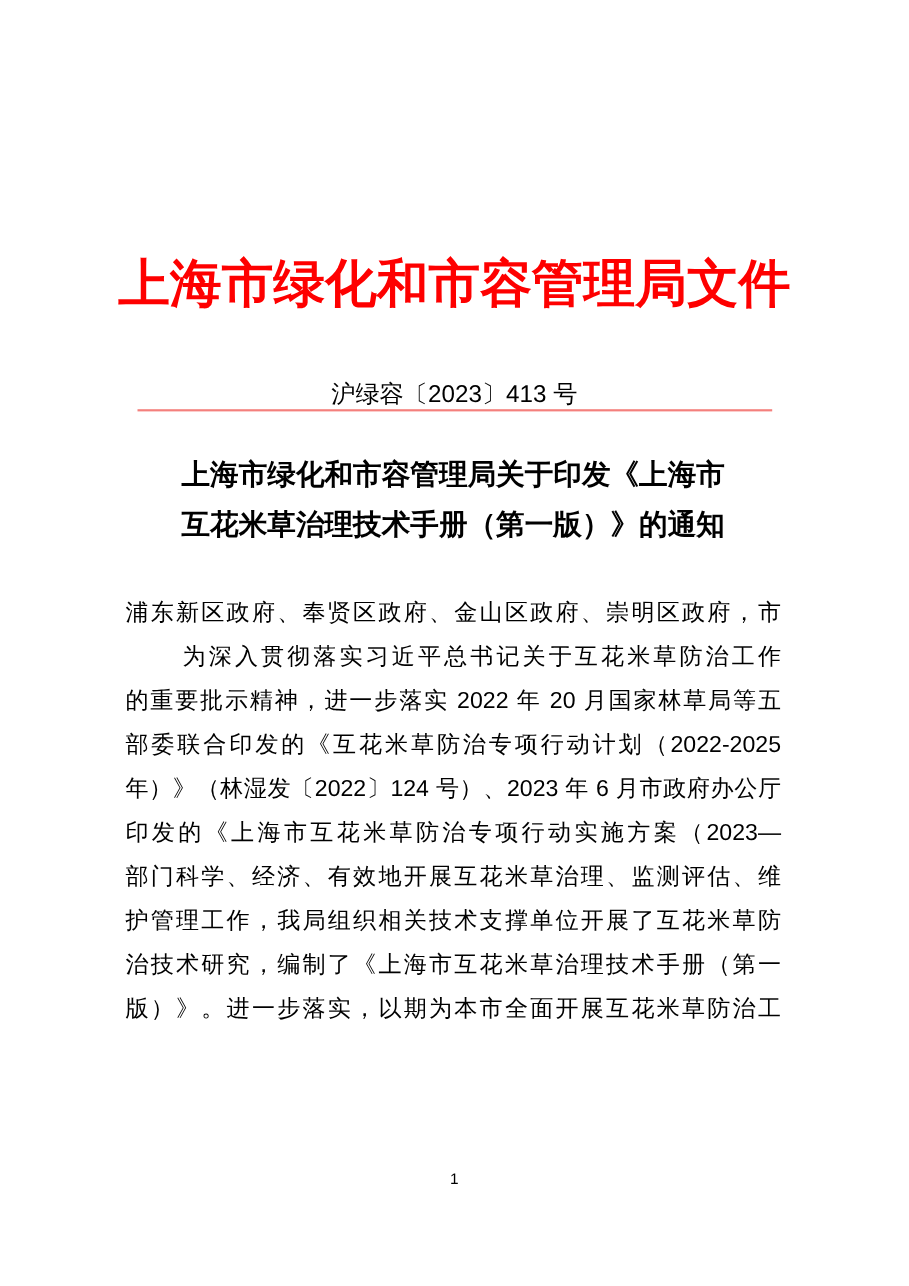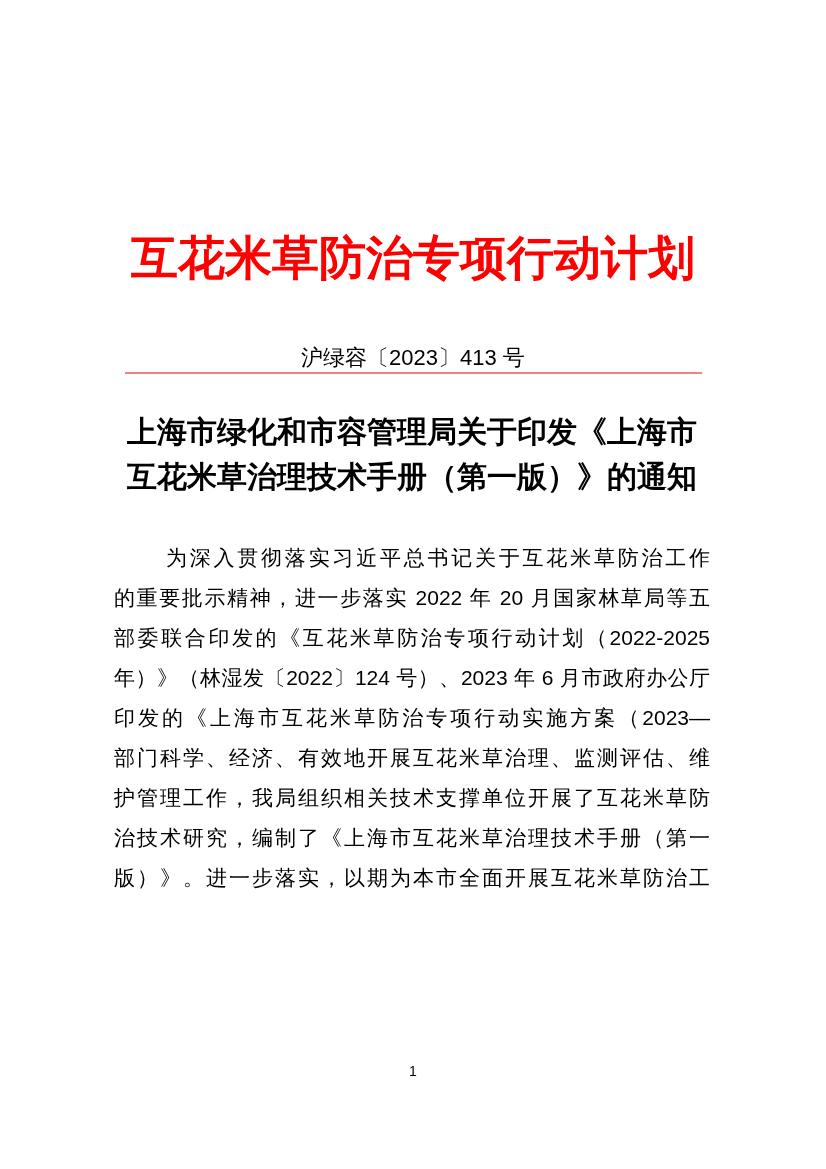--- a/index.html
+++ b/index.html
@@ -42,21 +42,21 @@
     width: 577px;
     height: 2px;
     background: #f4807d;
   }
   .doc-title {
     position: absolute;
     top: 409px;
     left: 114px;
     width: 596px;
     text-align: center;
-    font-size: 30px;
+    font-size: 26px;
     line-height: 45px;
     font-weight: bold;
     color: #000000;
   }
   .body-text {
     position: absolute;
     top: 538px;
     left: 114px;
     width: 596px;
     font-size: 21px;
@@ -82,32 +82,33 @@
     text-align: center;
     font-size: 14px;
     color: #000000;
   }
 </style>
 </head>
 <body>
 
 <div class="page">
 
-  <div class="red-title">互花米草防治专项行动计划</div>
+  <div class="red-title">上海市绿化和市容管理局文件</div>
 
   <div class="doc-number">沪绿容〔2023〕413 号</div>
 
   <div class="red-line"></div>
 
   <div class="doc-title">
     <div>上海市绿化和市容管理局关于印发《上海市</div>
     <div>互花米草治理技术手册（第一版）》的通知</div>
   </div>
 
   <div class="body-text">
+    <div class="bline">浦东新区政府、奉贤区政府、金山区政府、崇明区政府，市</div>
     <div class="bline ind">为深入贯彻落实习近平总书记关于互花米草防治工作</div>
     <div class="bline">的重要批示精神，进一步落实 2022 年 20 月国家林草局等五</div>
     <div class="bline">部委联合印发的《互花米草防治专项行动计划（2022-2025</div>
     <div class="bline">年）》（林湿发〔2022〕124 号）、2023 年 6 月市政府办公厅</div>
     <div class="bline">印发的《上海市互花米草防治专项行动实施方案（2023—</div>
     <div class="bline">部门科学、经济、有效地开展互花米草治理、监测评估、维</div>
     <div class="bline">护管理工作，我局组织相关技术支撑单位开展了互花米草防</div>
     <div class="bline">治技术研究，编制了《上海市互花米草治理技术手册（第一</div>
     <div class="bline">版）》。进一步落实，以期为本市全面开展互花米草防治工</div>
   </div>

